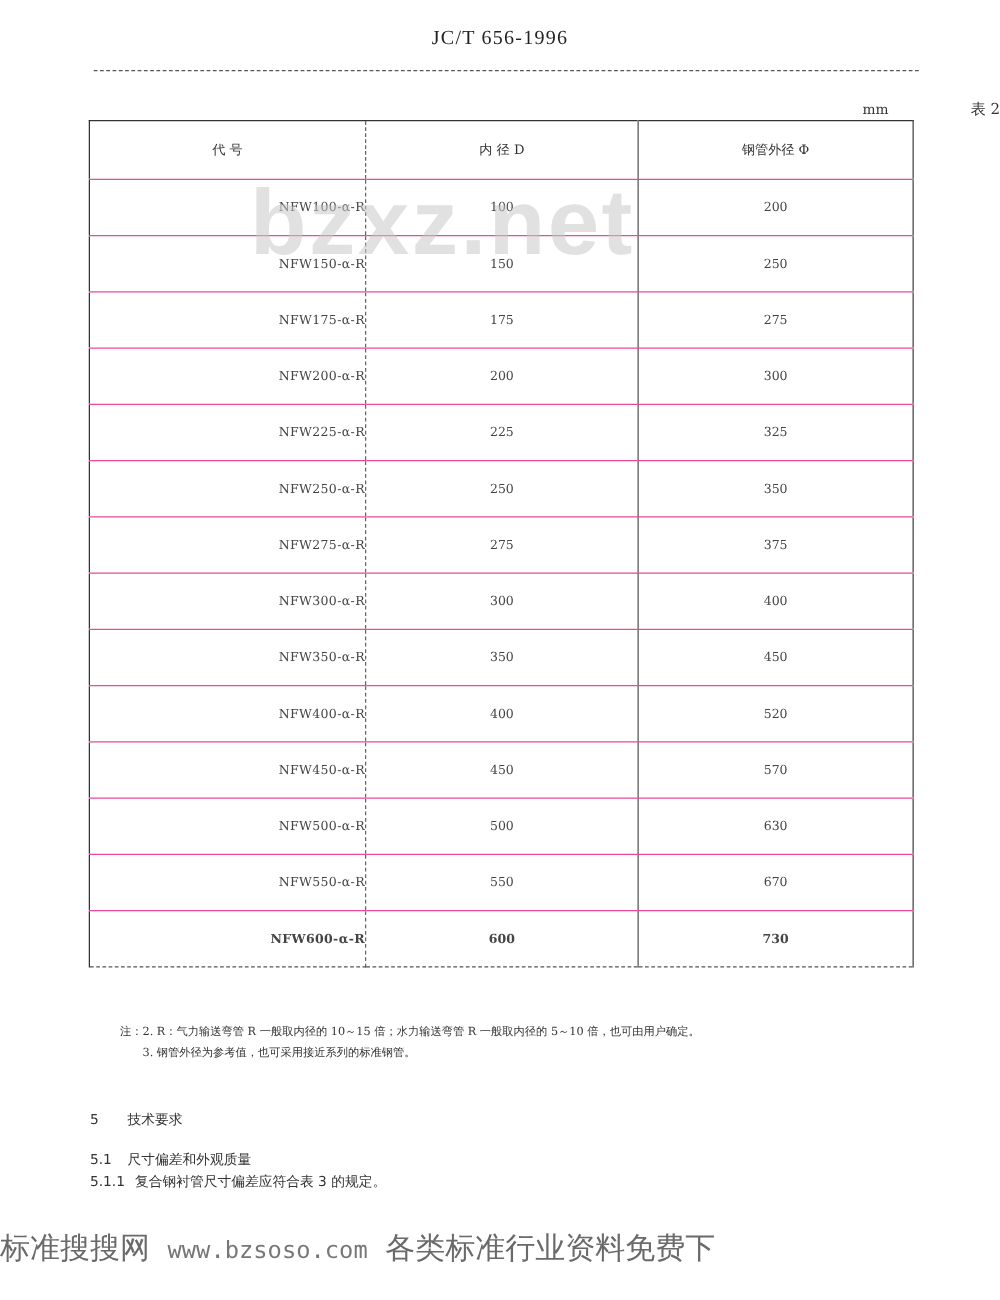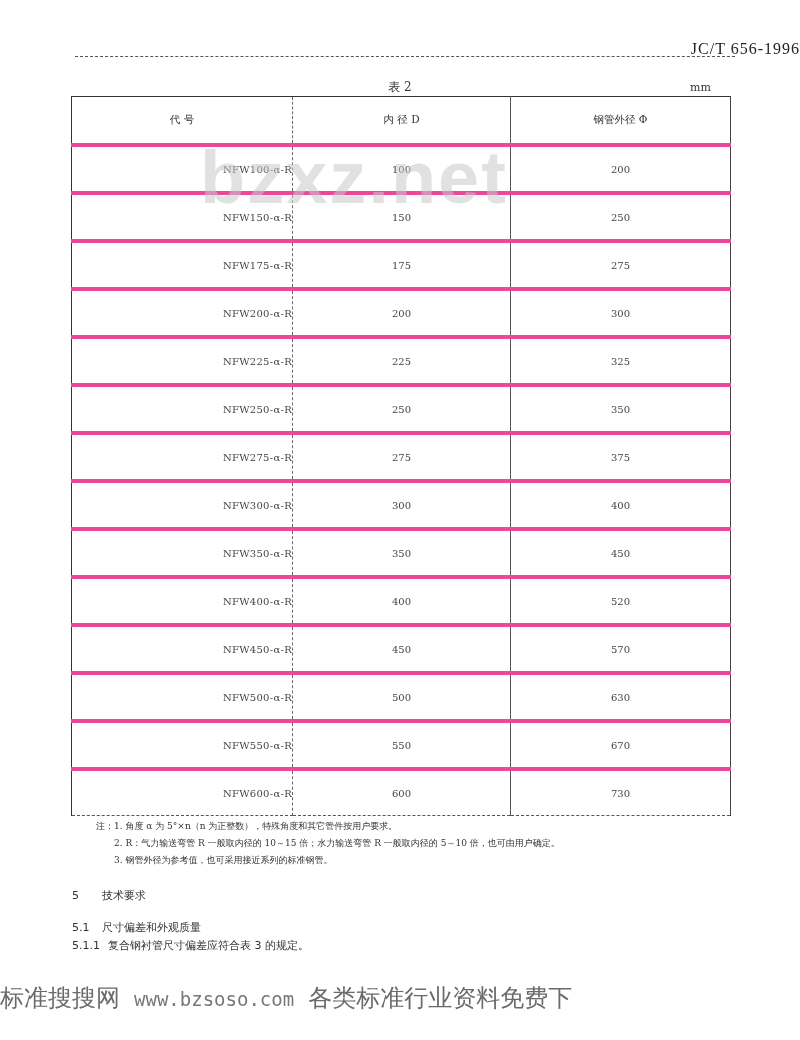--- a/index.html
+++ b/index.html
@@ -1,49 +1,49 @@
 <!DOCTYPE html>
 <html><head>
 <meta charset="utf-8">
 <style>
   html, body { margin: 0; padding: 0; }
   body {
     width: 800px; height: 1040px; background: #ffffff; position: relative; overflow: hidden;
     font-family: "DejaVu Serif", "Liberation Serif", serif; color: #2a2a2a;
   }
   .page-header {
-    position: absolute; top: 40px; left: 0; width: 800px; text-align: right;
+    position: absolute; top: 22px; left: 0; width: 800px; text-align: center;
     font-family: "Liberation Serif", "DejaVu Serif", serif; font-size: 16px; letter-spacing: 1px; color: #222;
   }
   .header-rule {
     position: absolute; top: 56px; left: 75px; width: 660px; height: 0;
     border-top: 1px dashed #555;
   }
   .table-title {
-    position: absolute; top: 79px; left: 0; width: 800px; text-align: center; font-size: 12px; color: #333;
+    position: absolute; top: 79px; left: 0; width: 800px; text-align: right; font-size: 12px; color: #333;
   }
   .unit-label {
     position: absolute; top: 81px; left: 690px; font-size: 11px; color: #333;
   }
   .data-table {
     position: absolute; top: 96px; left: 71px; width: 656px;
     border-collapse: collapse; table-layout: fixed;
     border-top: 1.5px solid #333; border-left: 1.5px solid #333; border-right: 1.5px solid #444;
     font-size: 10px; color: #444;
   }
   .data-table th, .data-table td {
-    border-bottom: 4px solid #ec4899; text-align: center; height: 44px; padding: 0; font-weight: normal;
+    border-bottom: 1px solid #ec4899; text-align: center; height: 44px; padding: 0; font-weight: normal;
   }
   .data-table th { height: 46px; font-size: 10.5px; color: #333; }
   .data-table th.c1, .data-table td.c1 { width: 220px; border-right: 1px dashed #666; }
   .data-table th.c2, .data-table td.c2 { width: 217px; border-right: 1px solid #555; }
   .data-table th.c3, .data-table td.c3 { width: 219px; }
   .data-table td.c1 { text-align: right; padding-left: 62px; letter-spacing: 0.3px; }
   .data-table td.c2 { padding-right: 0; }
-  .data-table tr:last-child td { border-bottom: 1px dashed #555; }
+  .data-table tr:last-child td { border-bottom: 1px dashed #555; font-weight: bold; }
   .watermark {
     position: absolute; top: 135px; left: 200px; font-family: Liberation Sans, sans-serif;
     font-size: 74px; font-weight: bold; color: rgba(200,200,200,0.55); letter-spacing: 2px; pointer-events: none;
   }
   .notes { position: absolute; top: 818px; left: 96px; font-size: 9px; color: #333; line-height: 17px; }
   .notes .note-prefix { position: absolute; left: 0; top: 0; }
   .notes .note-line { padding-left: 18px; white-space: nowrap; }
   .section { position: absolute; left: 72px; font-family: "DejaVu Sans", sans-serif; font-size: 11px; color: #333; }
   .sec-5 { top: 888px; }
   .sec-51 { top: 920px; }
@@ -143,21 +143,20 @@
         <td class="c2">600</td>
         <td class="c3">730</td>
       </tr>
     </tbody>
 </table>
 
 <div class="watermark">bzxz.net</div>
 
 <div class="notes">
   <span class="note-prefix">注：</span>
-  <div class="note-line">1. 角度 α 为 5°×n（n 为正整数），特殊角度和其它管件按用户要求。</div>
   <div class="note-line">2. R：气力输送弯管 R 一般取内径的 10～15 倍；水力输送弯管 R 一般取内径的 5～10 倍，也可由用户确定。</div>
   <div class="note-line">3. 钢管外径为参考值，也可采用接近系列的标准钢管。</div>
 </div>
 
 <div class="section sec-5">
   <span class="num">5</span><span>技术要求</span>
 </div>
 <div class="section sec-51">
   <span class="num">5.1</span><span>尺寸偏差和外观质量</span>
 </div>

